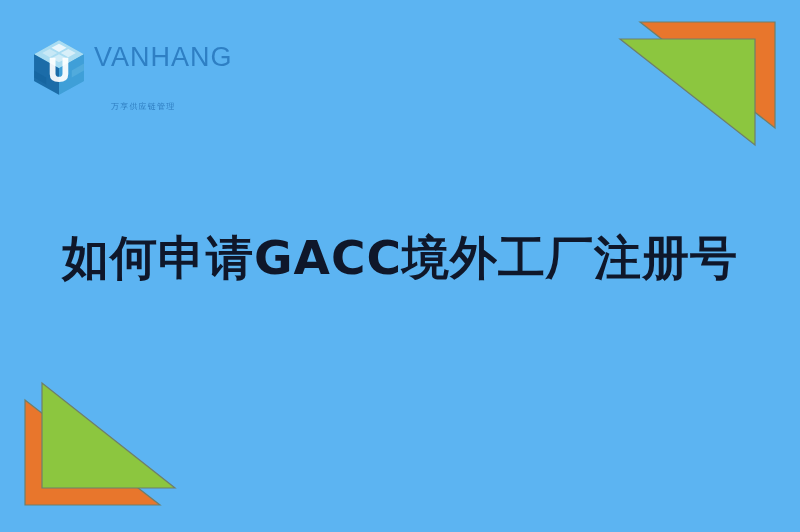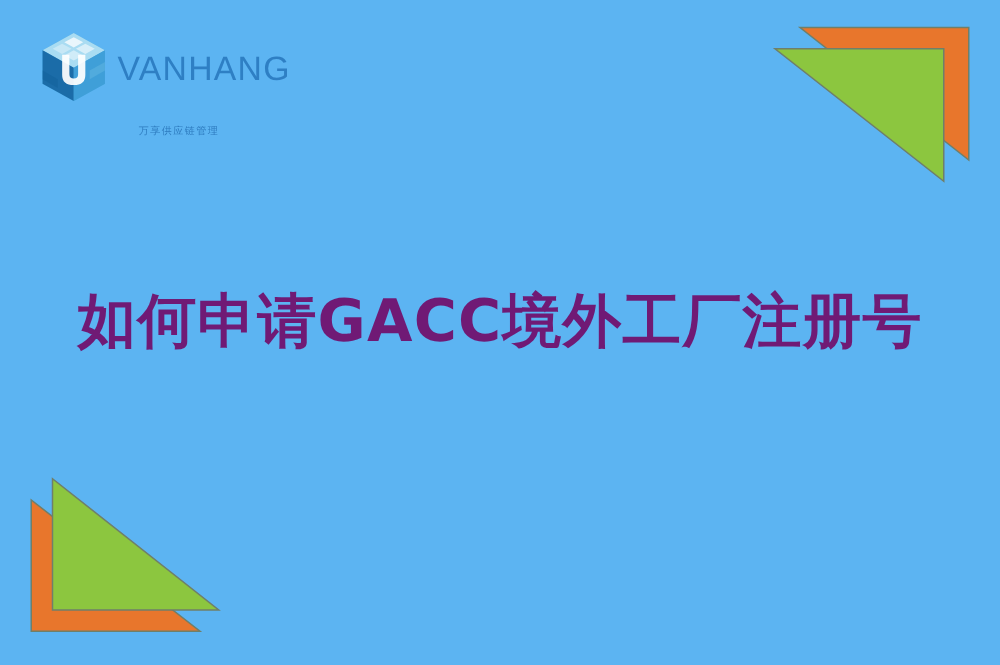--- a/index.html
+++ b/index.html
@@ -27,25 +27,25 @@
     inset: 0;
     width: 800px;
     height: 532px;
     pointer-events: none;
   }
 
   
   #logo {
     position: absolute;
     left: 30px;
-    top: 24px;
+    top: 38px;
     width: 185px;
     height: 58px;
     display: flex;
-    align-items: flex-end;
+    align-items: flex-start;
   }
   #logo-mark {
     width: 58px;
     height: 58px;
     flex: 0 0 58px;
   }
   #logo-text-block {
     position: relative;
     margin-left: 6px;
     height: 46px;
@@ -82,21 +82,21 @@
     left: 0;
     top: 228px;
     width: 800px;
     text-align: center;
   }
   #main-title {
     display: inline-block;
     font-family: "DejaVu Sans", "Liberation Sans", sans-serif;
     font-size: 47px;
     font-weight: bold;
-    color: #701a75;
+    color: #0f172a;
     letter-spacing: 1px;
     line-height: 60px;
     white-space: nowrap;
   }
 </style>
 </head>
 <body>
 
 <div id="slide">
 

